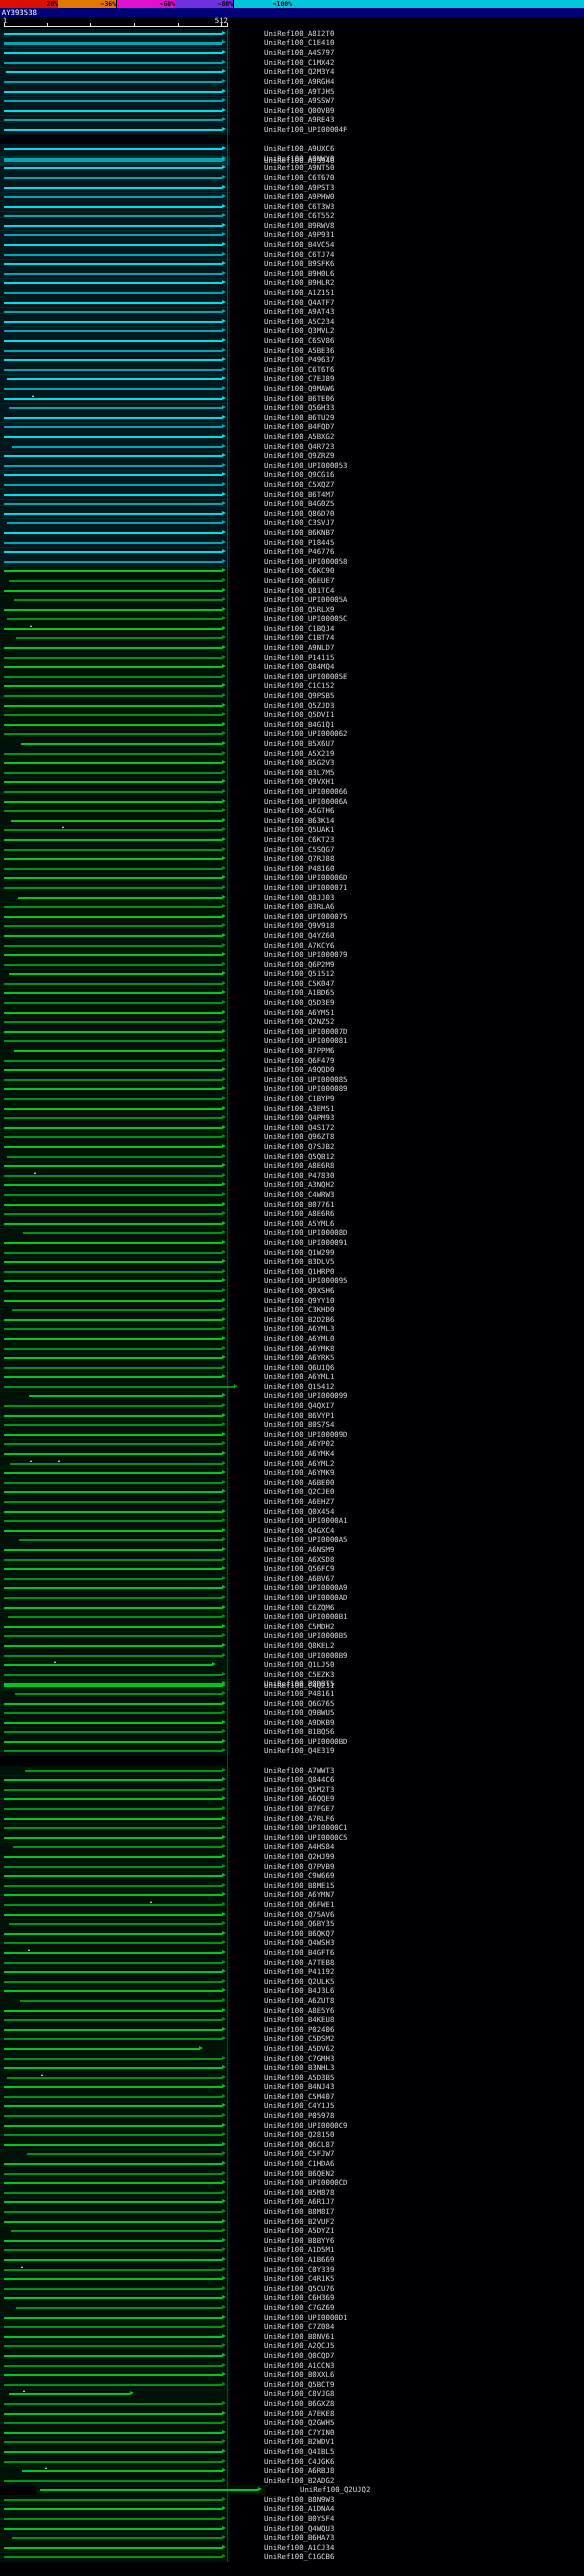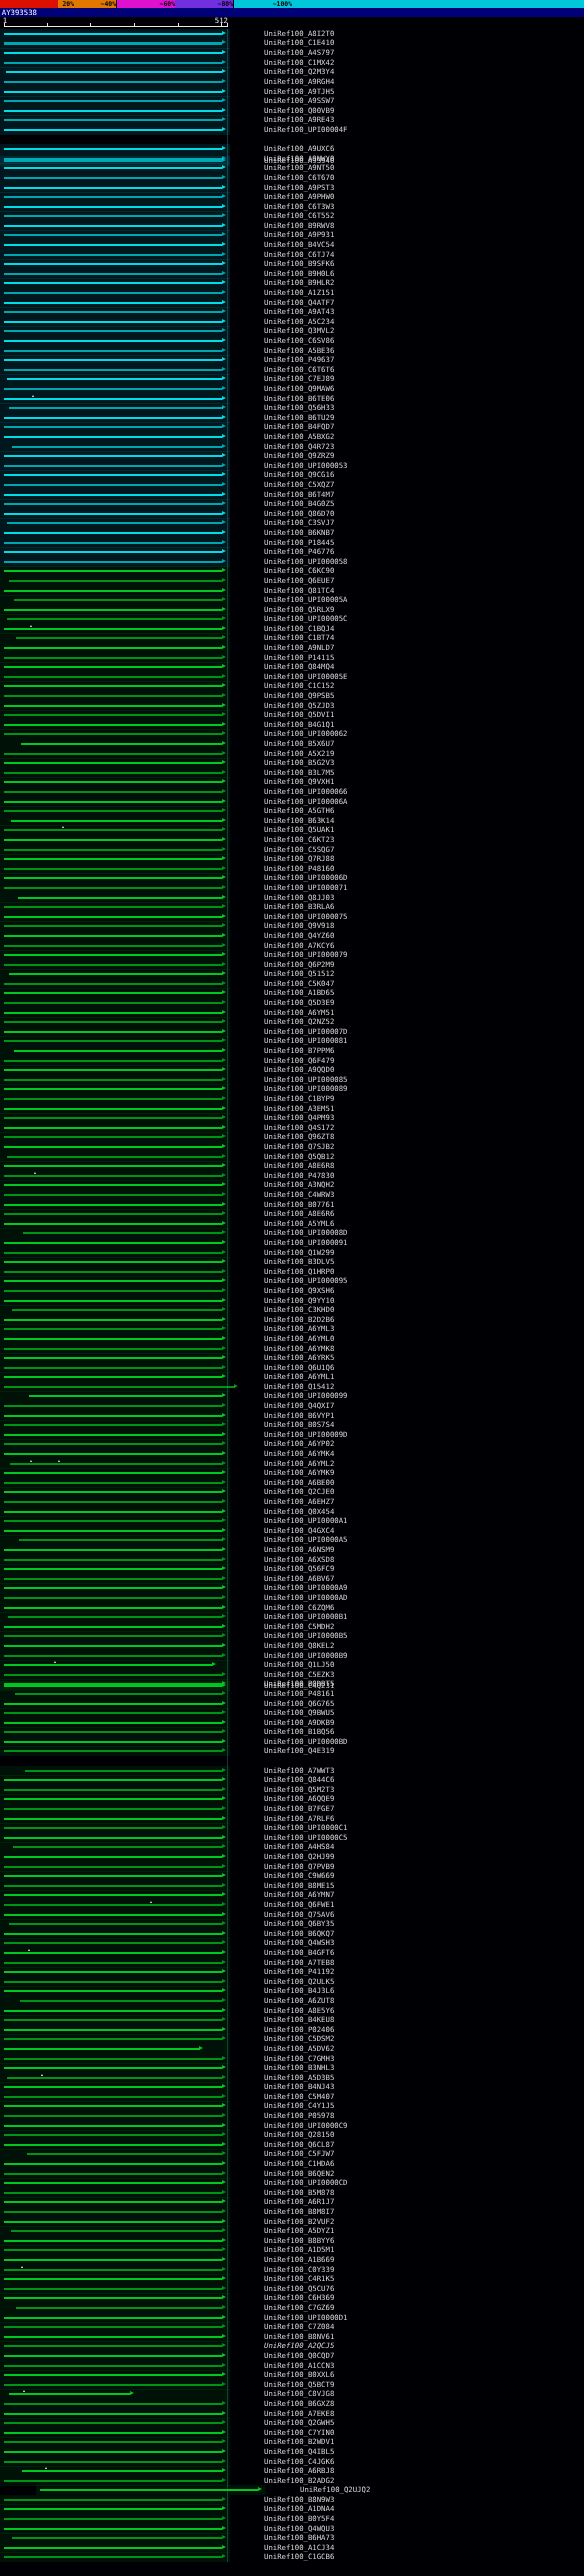--- a/index.html
+++ b/index.html
@@ -47,22 +47,22 @@
 
 <div class="screen">
 
   <div class="scalebar">
       <div class="seg" style="left: 0px; width: 58px; background: rgb(221, 16, 0);"></div>
       <div class="seg" style="left: 58px; width: 58px; background: rgb(224, 120, 0);"></div>
       <div class="seg" style="left: 117px; width: 58px; background: rgb(224, 16, 208);"></div>
       <div class="seg" style="left: 175px; width: 58px; background: rgb(112, 48, 224);"></div>
       <div class="seg" style="left: 234px; width: 58px; background: rgb(0, 200, 216);"></div>
       <div class="seg" style="left: 292px; width: 292px; background: rgb(0, 200, 216);"></div>
-      <span class="slabel" style="left: 58px; margin-left: 16px;">20%</span>
-      <span class="slabel" style="left: 116px;">~40%</span>
+      <span class="slabel" style="left: 58px;">20%</span>
+      <span class="slabel" style="left: 116px;">~36%</span>
       <span class="slabel" style="left: 175px;">~60%</span>
       <span class="slabel" style="left: 233px;">~80%</span>
       <span class="slabel" style="left: 292px;">~100%</span>
     </div>
 
   <div class="queryband">
     <span class="queryname">AY393538</span>
   </div>
 
   <div class="ruler">
@@ -1530,21 +1530,21 @@
         <div class="bar" style="left: 3.7px; width: 218px; background: rgb(0, 200, 30); opacity: 0.72;"></div>
         <div class="arrow" style="left: 222px; border-left-color: rgb(0, 200, 30); opacity: 0.72;"></div>
         <div class="hitlabel">UniRef100_C7Z084</div>
       </div>
       <div class="arow" style="top: 2303px;">
         <div class="stripe green"></div>
         <div class="bar" style="left: 3.7px; width: 218px; background: rgb(0, 200, 30); opacity: 1;"></div>
         <div class="arrow" style="left: 222px; border-left-color: rgb(0, 200, 30); opacity: 1;"></div>
         <div class="hitlabel">UniRef100_B8NV61</div>
       </div>
-      <div class="arow" style="top: 2312px; font-style: italic;">
+      <div class="arow" style="top: 2312px;">
         <div class="stripe green"></div>
         <div class="bar" style="left: 3.7px; width: 218px; background: rgb(0, 200, 30); opacity: 0.72;"></div>
         <div class="arrow" style="left: 222px; border-left-color: rgb(0, 200, 30); opacity: 0.72;"></div>
         <div class="hitlabel">UniRef100_A2QCJ5</div>
       </div>
       <div class="arow" style="top: 2322px;">
         <div class="stripe green"></div>
         <div class="bar" style="left: 3.7px; width: 218px; background: rgb(0, 200, 30); opacity: 1;"></div>
         <div class="arrow" style="left: 222px; border-left-color: rgb(0, 200, 30); opacity: 1;"></div>
         <div class="hitlabel">UniRef100_Q0CQD7</div>

